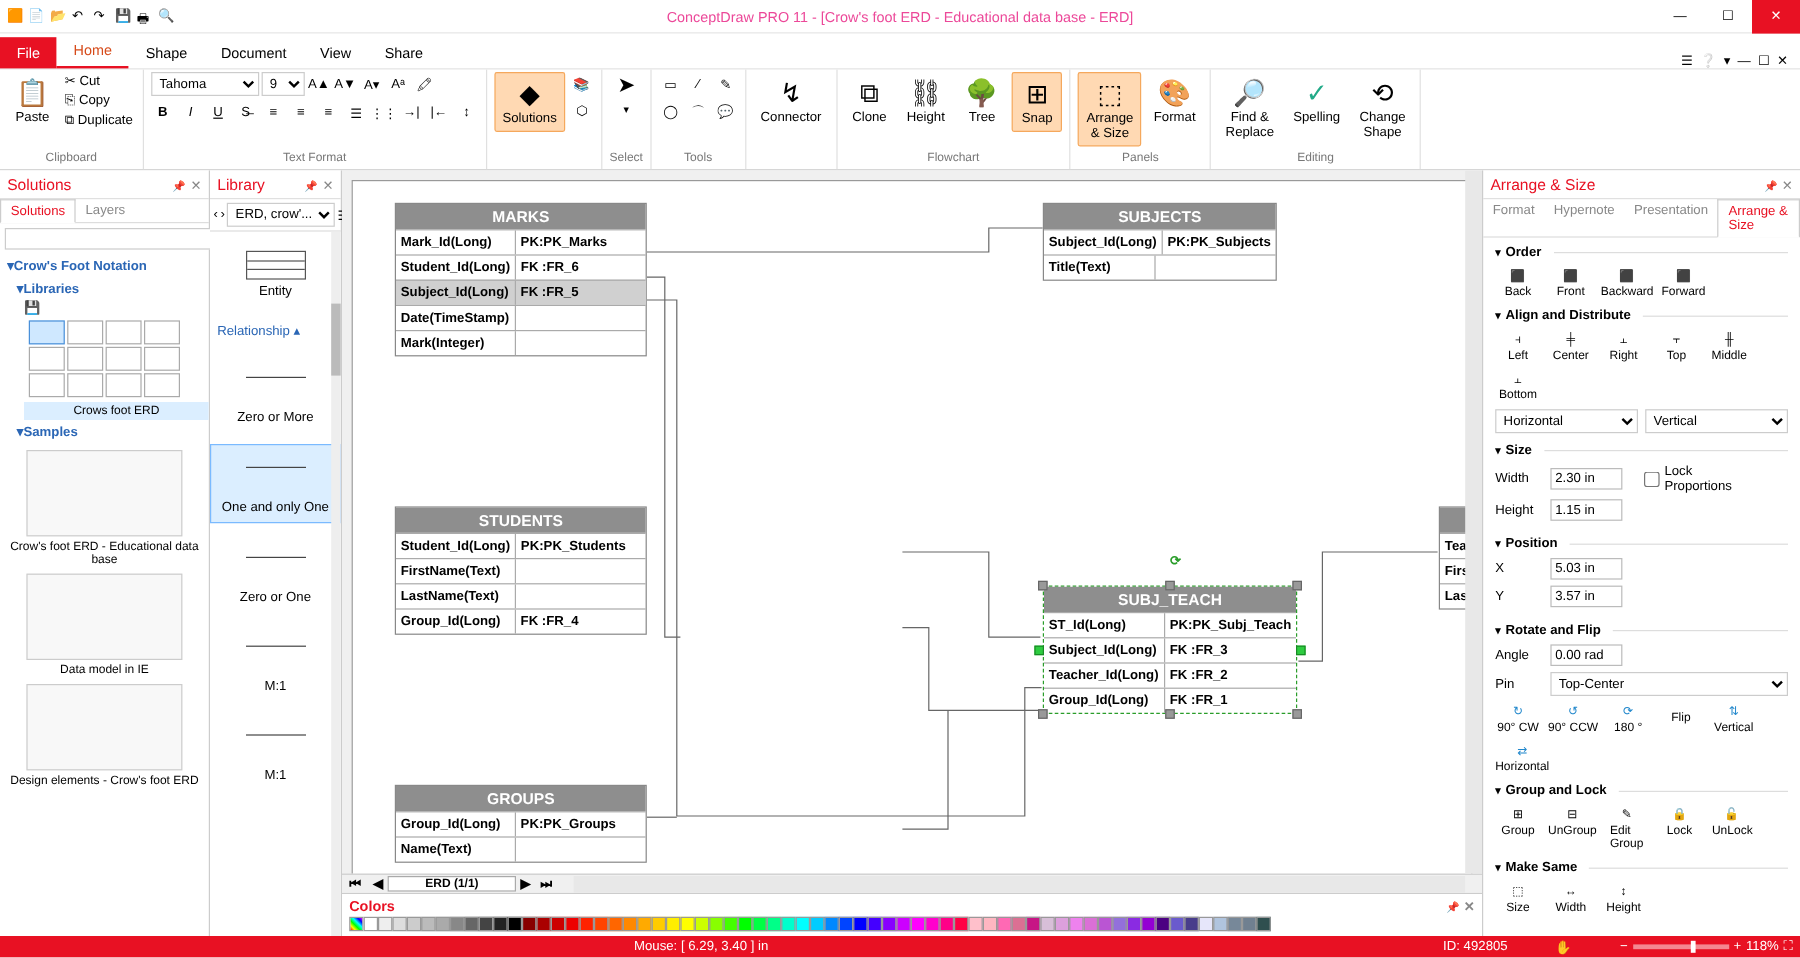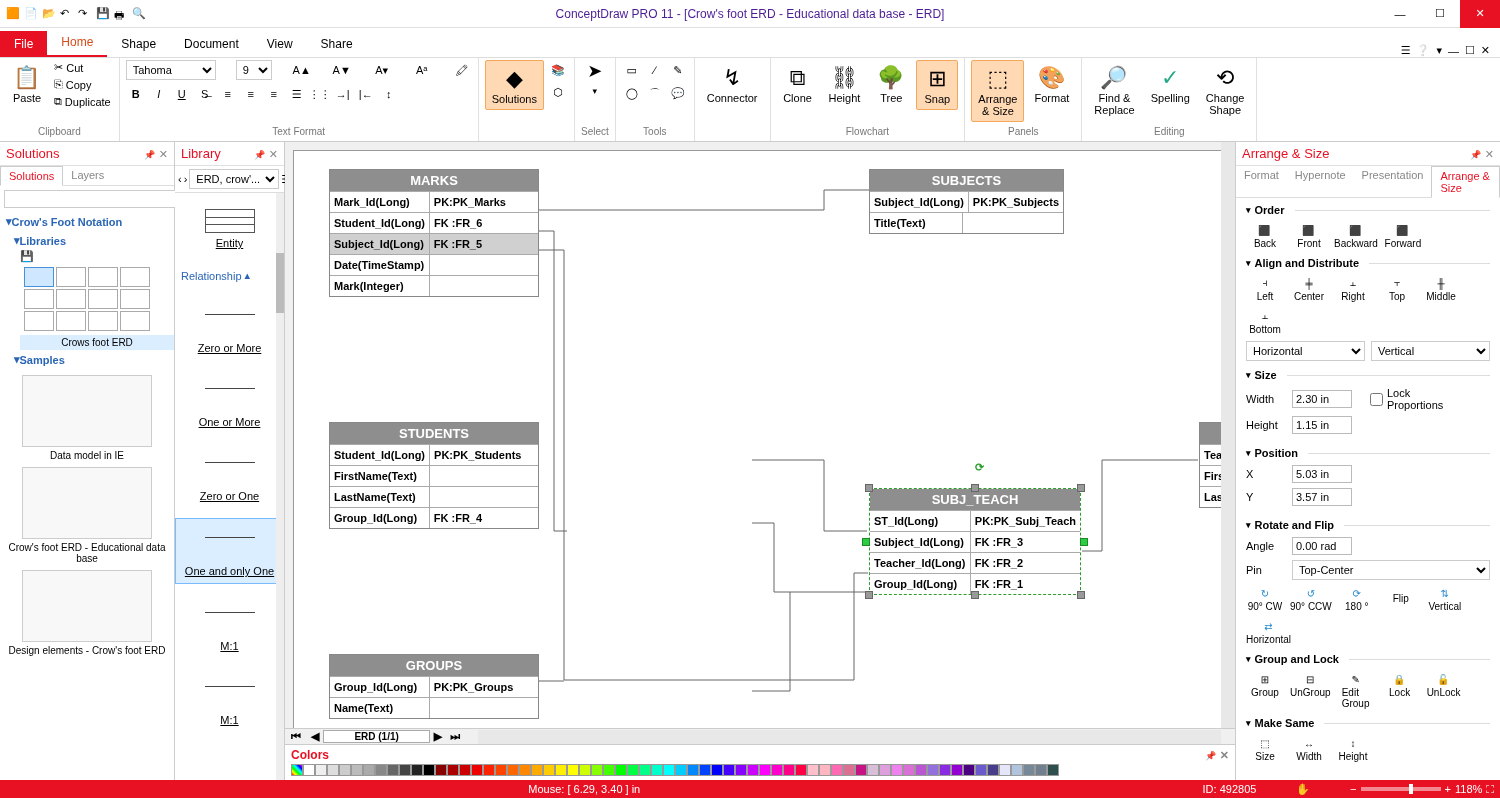--- a/index.html
+++ b/index.html
@@ -2,21 +2,21 @@
 <html><head>
 <meta charset="utf-8">
 <style>
 * { box-sizing: border-box; margin: 0; padding: 0; font-family: 'Segoe UI', Tahoma, sans-serif; }
 body { font-size: 11px; background: #fff; overflow: hidden; width: 1500px; height: 798px; }
 
 
 .titlebar { height: 28px; background: #fff; display: flex; align-items: center; justify-content: space-between; border-bottom: 1px solid #e0e0e0; }
 .titlebar-left { display: flex; align-items: center; gap: 4px; padding-left: 6px; }
 .title-icon { width: 14px; height: 14px; display: inline-block; }
-.titlebar-center { position: absolute; left: 50%; transform: translateX(-50%); font-size: 12px; color: #4c1d95; }
+.titlebar-center { position: absolute; left: 50%; transform: translateX(-50%); font-size: 12px; color: #ec4899; }
 .titlebar-right { display: flex; }
 .titlebar-btn { width: 40px; height: 28px; display: flex; align-items: center; justify-content: center; cursor: pointer; }
 .titlebar-btn.close { background: #e81123; color: #fff; }
 
 
 .ribbon-tabs { height: 30px; background: #fff; display: flex; align-items: flex-end; border-bottom: 1px solid #ddd; }
 .ribbon-tab { padding: 6px 14px; font-size: 12px; cursor: pointer; }
 .ribbon-tab.file { background: #e81123; color: #fff; font-weight: normal; }
 .ribbon-tab.active { border-bottom: 2px solid #e81123; color: #d64b1a; }
 .ribbon-right { margin-left: auto; display: flex; gap: 6px; padding-right: 10px; align-items: center; }
@@ -49,21 +49,21 @@
 .tree-item { padding: 3px 6px; font-size: 11px; cursor: pointer; display: flex; align-items: center; }
 .tree-item.section { color: #2a66b5; font-weight: 600; }
 .thumb-grid { display: flex; flex-wrap: wrap; gap: 2px; padding: 4px; }
 .thumb { width: 30px; height: 20px; border: 1px solid #aaa; background: #fff; cursor: pointer; }
 .thumb.sel { background: #cfe8ff; border-color: #4a90d9; }
 .sample { margin: 6px 4px; text-align: center; }
 .sample-img { width: 130px; height: 72px; border: 1px solid #ccc; background: #f8f8f8; margin: 0 auto 3px; position: relative; }
 .sample-lbl { font-size: 10px; }
 
 
-.lib-item { text-align: center; margin: 10px 0; cursor: pointer; padding: 6px 4px; text-decoration: underline; }
+.lib-item { text-align: center; margin: 10px 0; cursor: pointer; padding: 6px 4px; }
 .lib-item.sel { background: #dbeeff; border: 1px solid #7abaff; }
 .lib-shape { width: 50px; height: 24px; margin: 0 auto 4px; }
 .lib-title { font-size: 11px; color: #2a66b5; display: flex; align-items: center; padding: 4px 6px; cursor: pointer; }
 
 
 .canvas-wrap { flex: 1; background: #f0f0f0; position: relative; display: flex; flex-direction: column; font-weight: bold; }
 .canvas-scroll { flex: 1; overflow: hidden; position: relative; }
 .canvas { position: absolute; left: 8px; top: 8px; right: 8px; bottom: 8px; background: #fff; border: 1px solid #999; }
 .colors-bar { height: 36px; background: #fff; border-top: 1px solid #ccc; padding: 2px 6px; }
 .colors-bar .title { font-size: 12px; color: #e81123; padding: 1px 0 2px; display:flex; justify-content: space-between; }
@@ -166,21 +166,21 @@
             <span>⧉</span>
             <span>Duplicate</span>
           </div>
       </div>
     </div>
     <div class="ribbon-group-label">Clipboard</div>
   </div>
 
   <div class="ribbon-group">
     <div class="ribbon-group-body" style="flex-direction:column;gap:4px;align-items:stretch">
-      <div style="display:flex;gap:20px;align-items:flex-start">
+      <div style="display:flex;gap:2px;align-items:flex-start">
         <select class="combo" style="width:90px"><option>Tahoma</option></select>
         <select class="combo" style="width:36px"><option>9</option></select>
         <span class="ribbon-mini">A▲</span>
         <span class="ribbon-mini">A▼</span>
         <span class="ribbon-mini">A▾</span>
         <span class="ribbon-mini">Aᵃ</span>
         <span class="ribbon-mini">🖍</span>
       </div>
       <div style="display:flex;gap:3px;align-items:center">
         <span class="ribbon-mini">
@@ -344,25 +344,25 @@
           <div class="thumb"></div>
           <div class="thumb"></div>
           <div class="thumb"></div>
           <div class="thumb"></div>
         </div>
         <div style="text-align:center;font-size:10px;background:#dbeeff;padding:2px">Crows foot ERD</div>
       </div>
       <div class="tree-item section" style="padding-left:14px">▾ <span>Samples</span></div>
       <div class="sample">
           <div class="sample-img"></div>
-          <div class="sample-lbl">Data model in IE</div>
+          <div class="sample-lbl">Crow's foot ERD - Educational data base</div>
         </div>
       <div class="sample">
           <div class="sample-img"></div>
-          <div class="sample-lbl">Crow's foot ERD - Educational data base</div>
+          <div class="sample-lbl">Data model in IE</div>
         </div>
       <div class="sample">
           <div class="sample-img"></div>
           <div class="sample-lbl">Design elements - Crow's foot ERD</div>
         </div>
     </div>
   </div>
 
   <div class="panel" style="width:110px">
     <div class="panel-header">
@@ -384,31 +384,27 @@
             <div style="border-bottom:1px solid #555;height:8px"></div>
             <div style="border-bottom:1px solid #555;height:7px"></div>
           </div>
         <div>Entity</div>
       </div>
       <div class="lib-title"><span>Relationship</span> &nbsp;▴</div>
       <div class="lib-item">
           <div class="lib-shape" style="border-top:1px solid #444;margin-top:12px"></div>
           <div>Zero or More</div>
         </div>
-      <div class="lib-item">
+      <div class="lib-item sel">
           <div class="lib-shape" style="border-top:1px solid #444;margin-top:12px"></div>
-          <div>One or More</div>
+          <div>One and only One</div>
         </div>
       <div class="lib-item">
           <div class="lib-shape" style="border-top:1px solid #444;margin-top:12px"></div>
           <div>Zero or One</div>
-        </div>
-      <div class="lib-item sel">
-          <div class="lib-shape" style="border-top:1px solid #444;margin-top:12px"></div>
-          <div>One and only One</div>
         </div>
       <div class="lib-item">
           <div class="lib-shape" style="border-top:1px solid #444;margin-top:12px"></div>
           <div>M:1</div>
         </div>
       <div class="lib-item">
           <div class="lib-shape" style="border-top:1px solid #444;margin-top:12px"></div>
           <div>M:1</div>
         </div>
     </div>

